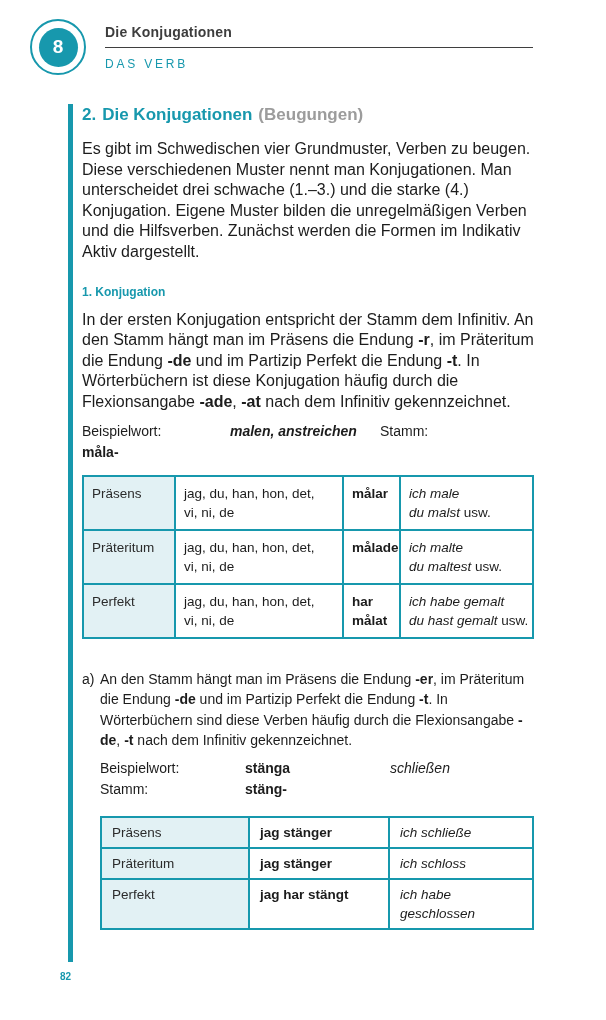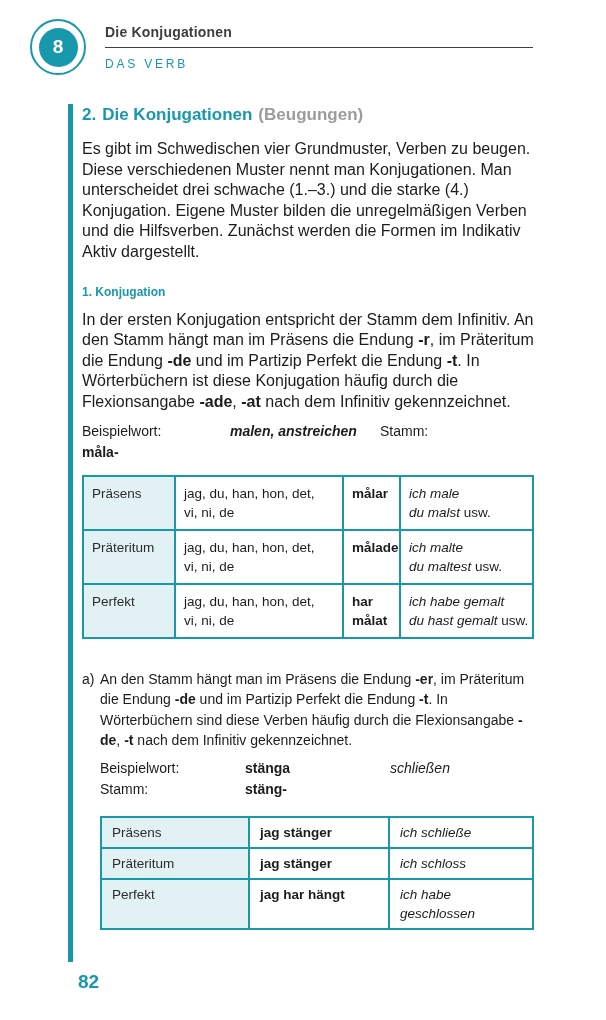--- a/index.html
+++ b/index.html
@@ -60,21 +60,21 @@
     margin-bottom:16px;}
   .example2 .w{font-weight:700;}
   .example2 .tr{font-weight:400;font-style:italic;}
 
   table.ktable2{border-collapse:collapse;table-layout:fixed;width:434px;}
   table.ktable2 td{border:2px solid var(--teal);font-size:13.5px;line-height:19px;
     vertical-align:top;padding:5px 10px;}
   td.c2-tense{background:var(--light-teal);width:148px;color:#2b2b2b;}
   td.c2-form{width:140px;font-weight:700;}
 
-  .page-num{position:absolute;left:78px;top:971px;font-size:19px;font-weight:700;color:var(--teal);}
+  .page-num{position:absolute;left:60px;top:971px;font-size:10px;font-weight:700;color:var(--teal);}
 </style>
 </head>
 <body>
 
 <div class="page">
 
   <div class="badge">
     <div class="badge-inner">8</div>
   </div>
   <div class="hdr">
@@ -158,21 +158,21 @@
           <td class="c2-form">jag stänger</td>
           <td class="c2-ger"><span class="seg-i">ich schließe</span></td>
         </tr>
         <tr>
           <td class="c2-tense">Präteritum</td>
           <td class="c2-form">jag stänger</td>
           <td class="c2-ger"><span class="seg-i">ich schloss</span></td>
         </tr>
         <tr>
           <td class="c2-tense">Perfekt</td>
-          <td class="c2-form">jag har hängt</td>
+          <td class="c2-form">jag har stängt</td>
           <td class="c2-ger"><span class="seg-i">ich habe geschlossen</span></td>
         </tr>
       </tbody>
     </table>
 
   </div>
 
   <div class="page-num">82</div>
 
 </div>

